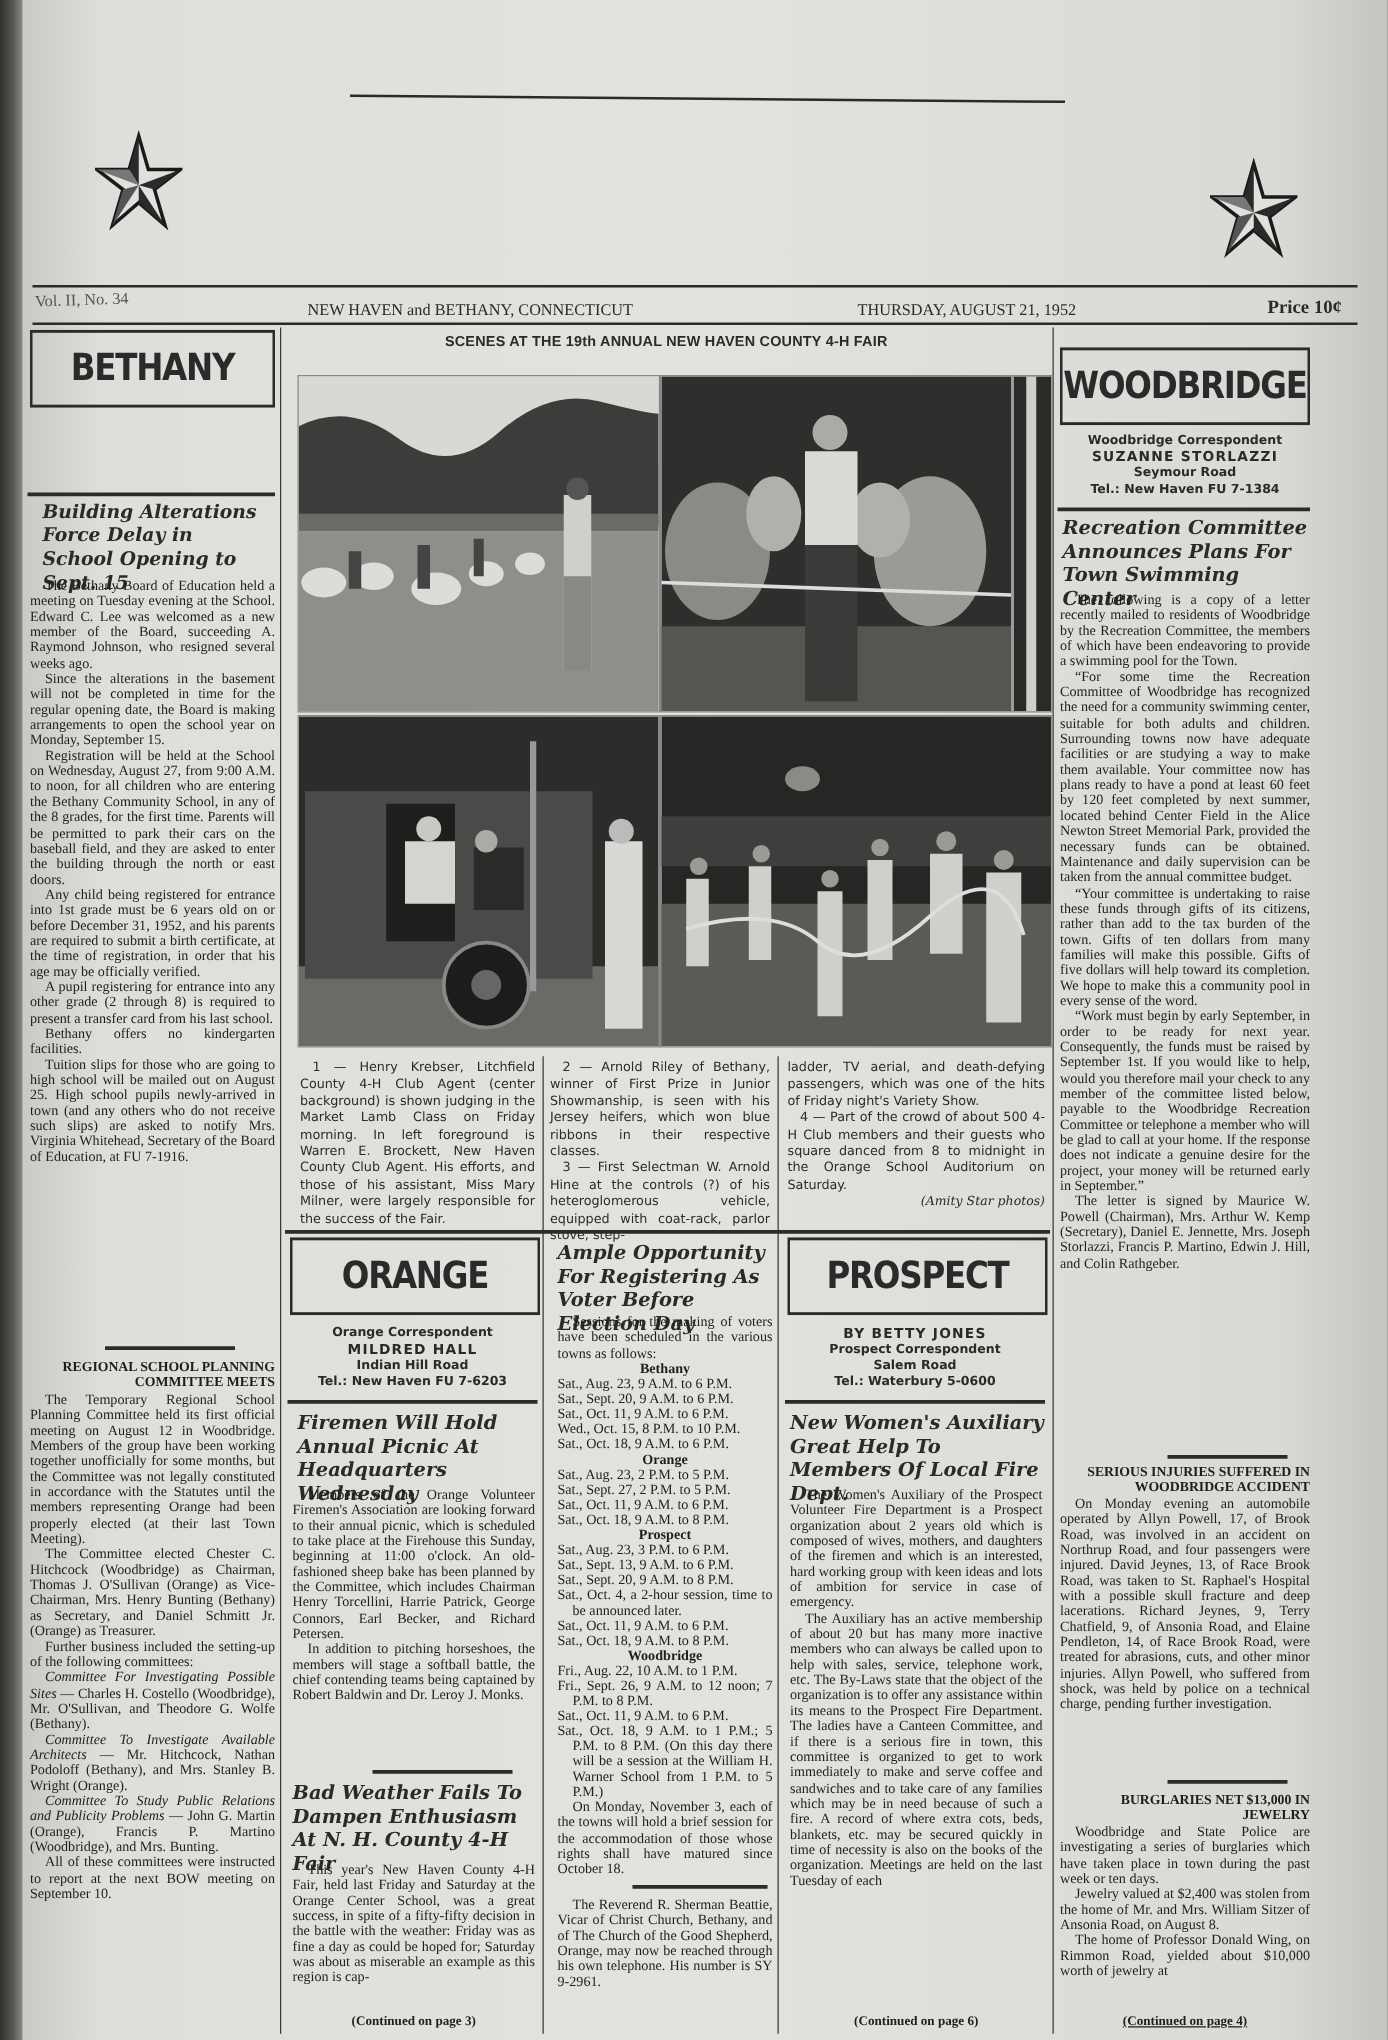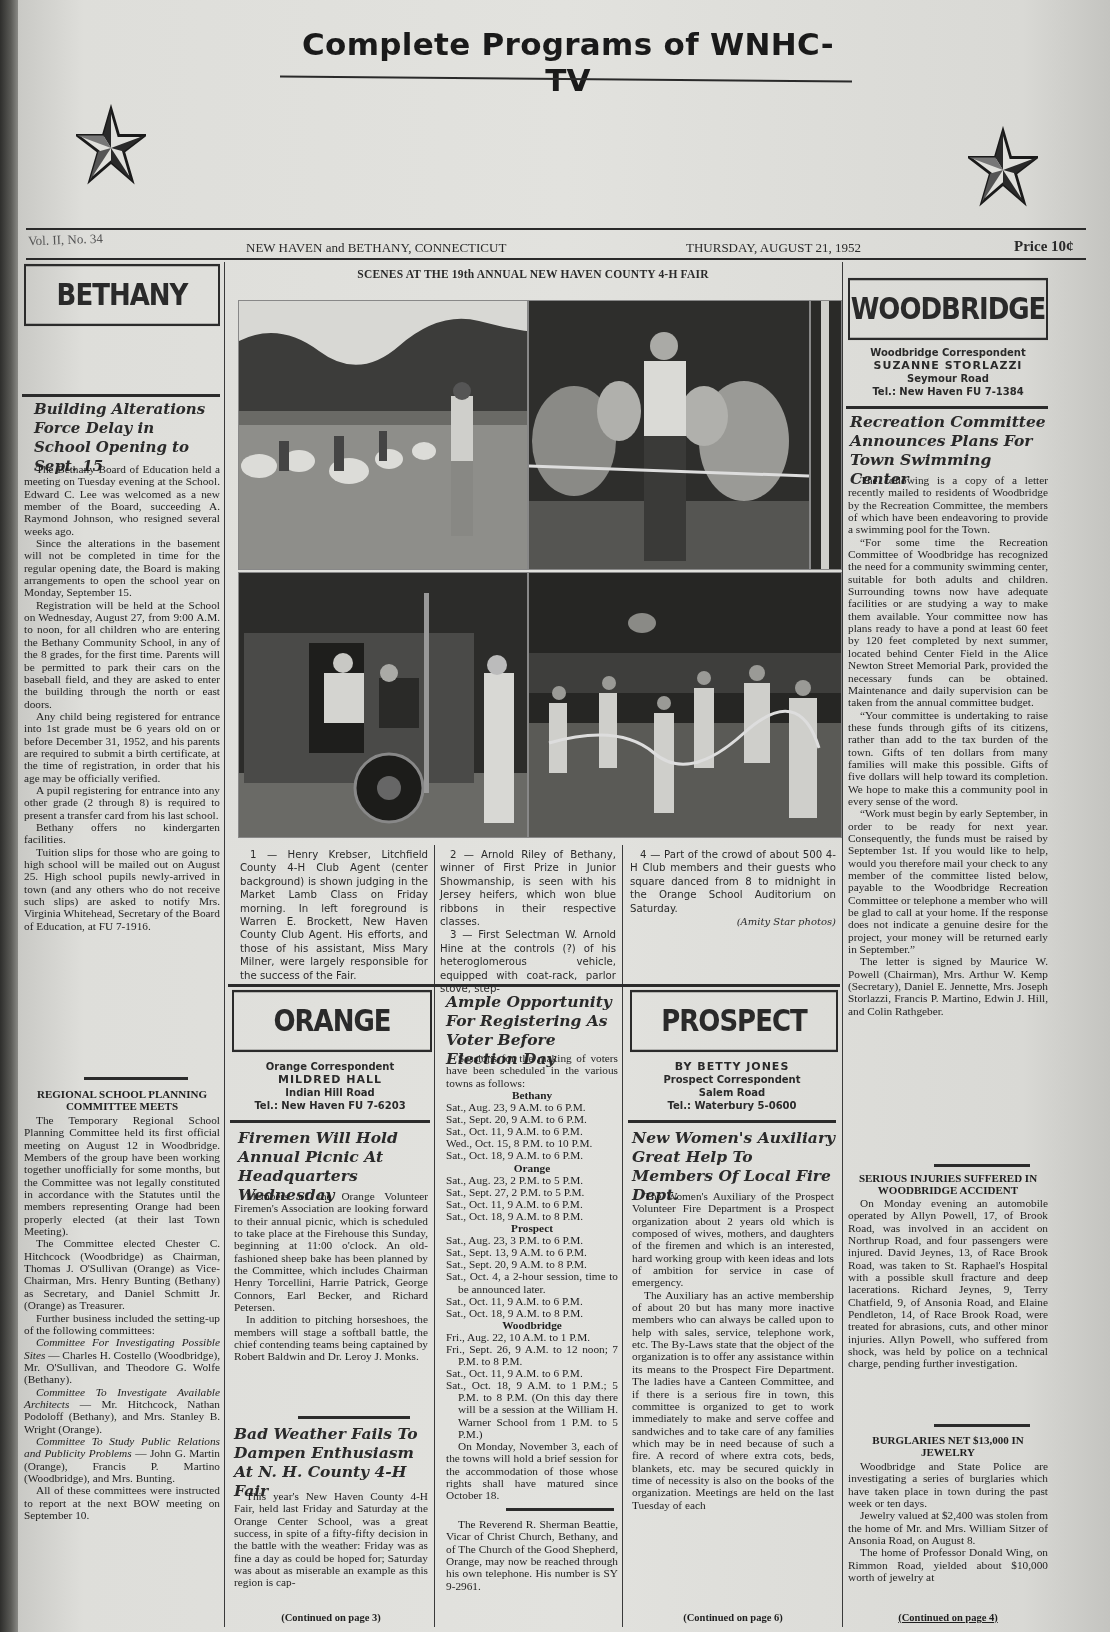--- a/index.html
+++ b/index.html
@@ -54,26 +54,26 @@
     font-family: "DejaVu Serif", serif; font-style: italic; font-weight: bold;
     font-size: 15.5px; line-height: 19px; color: #2a2a2a;
   }
   .body-text {
     font-family: "Liberation Serif", serif; font-size: 11.3px; line-height: 12.35px; text-align: justify;
     color: #1e1e1e;
   }
   .body-text p { margin: 0; text-indent: 12px; }
   .sub-head {
     font-family: "Liberation Serif", serif; font-weight: bold; font-size: 11px; line-height: 12px;
-    text-align: center; color: #1e1e1e;
+    text-align: right; color: #1e1e1e;
   }
   .contd { font-family: "Liberation Serif", serif; font-weight: bold; font-size: 10.5px; text-align: center; }
   .vline { width: 0; border-left: 1.5px solid #3a3a3a; }
   .photo-title {
-    font-family: Liberation Serif, serif; font-weight: bold; font-size: 11.5px; color: #2a2a2a;
+    font-family: Liberation Sans, sans-serif; font-weight: bold; font-size: 11.5px; color: #2a2a2a;
     text-align: center; letter-spacing: 0.2px;
   }
   .photo { overflow: hidden; border: 1px solid #888; }
   .photo svg { width: 100%; height: 100%; display: block; }
   .caption {
     font-family: "DejaVu Sans", sans-serif; font-size: 10.2px; line-height: 13.4px; text-align: justify; color: #2a2a2a;
   }
   .caption p { margin: 0; text-indent: 10px; }
   .credit { font-style: italic; text-align: right; font-family: "DejaVu Serif", serif; font-size: 10px; }
   .sched { font-family: "Liberation Serif", serif; font-size: 11.3px; line-height: 12.1px; color: #1e1e1e; }
@@ -81,21 +81,20 @@
   .sched .row { white-space: nowrap; display: flex; justify-content: space-between; }
   .sched .wrap { padding-left: 12px; text-align: justify; }
   .italic { font-style: italic; }
 </style>
 </head>
 <body>
 
 <div class="spine"></div>
 <div class="page">
 
-  <div class="abs tagline">Complete Programs of WNHC-TV</div>
   <div class="abs tagline-rule"></div>
 
   <div class="abs star" style="left:58px; top:104px;">
     <svg viewBox="0 0 100 110">
         <polygon points="50,2 61,40 98,40 68,63 80,104 50,78 20,104 32,63 2,40 39,40" fill="#e0e0dc" stroke="#1a1a1a" stroke-width="4"></polygon>
         <polygon points="50,2 50,58 39,40" fill="#2a2a2a"></polygon>
         <polygon points="98,40 50,58 68,63" fill="#2a2a2a"></polygon>
         <polygon points="80,104 50,58 50,78" fill="#2a2a2a"></polygon>
         <polygon points="20,104 50,58 32,63" fill="#555"></polygon>
         <polygon points="2,40 50,58 39,40" fill="#777"></polygon>
@@ -237,20 +236,21 @@
     </svg>
   </div>
   <div class="abs caption" style="left:222px; top:848px; width:188px;">
     <p>1 — Henry Krebser, Litchfield County 4-H Club Agent (center background) is shown judging in the Market Lamb Class on Friday morning. In left foreground is Warren E. Brockett, New Haven County Club Agent. His efforts, and those of his assistant, Miss Mary Milner, were largely responsible for the success of the Fair.</p>
   </div>
   <div class="abs caption" style="left:422px; top:848px; width:176px;">
     <p>2 — Arnold Riley of Bethany, winner of First Prize in Junior Showmanship, is seen with his Jersey heifers, which won blue ribbons in their respective classes.</p>
     <p>3 — First Selectman W. Arnold Hine at the controls (?) of his heteroglomerous vehicle, equipped with coat-rack, parlor stove, step-</p>
   </div>
   <div class="abs caption" style="left:612px; top:848px; width:206px;">
+    <p style="text-indent:0">ladder, TV aerial, and death-defying passengers, which was one of the hits of Friday night's Variety Show.</p>
     <p>4 — Part of the crowd of about 500 4-H Club members and their guests who square danced from 8 to midnight in the Orange School Auditorium on Saturday.</p>
     <div class="credit">(Amity Star photos)</div>
   </div>
   <div class="abs thick-rule" style="left:210px; top:984px; width:612px;"></div>
 
   <div class="abs sect-box" style="left:214px; top:994px; width:196px; height:50px;">ORANGE</div>
   <div class="abs corr" style="left:212px; top:1060px; width:200px;">
     <div>Orange Correspondent</div>
     <div class="big">MILDRED HALL</div>
     <div>Indian Hill Road</div>

